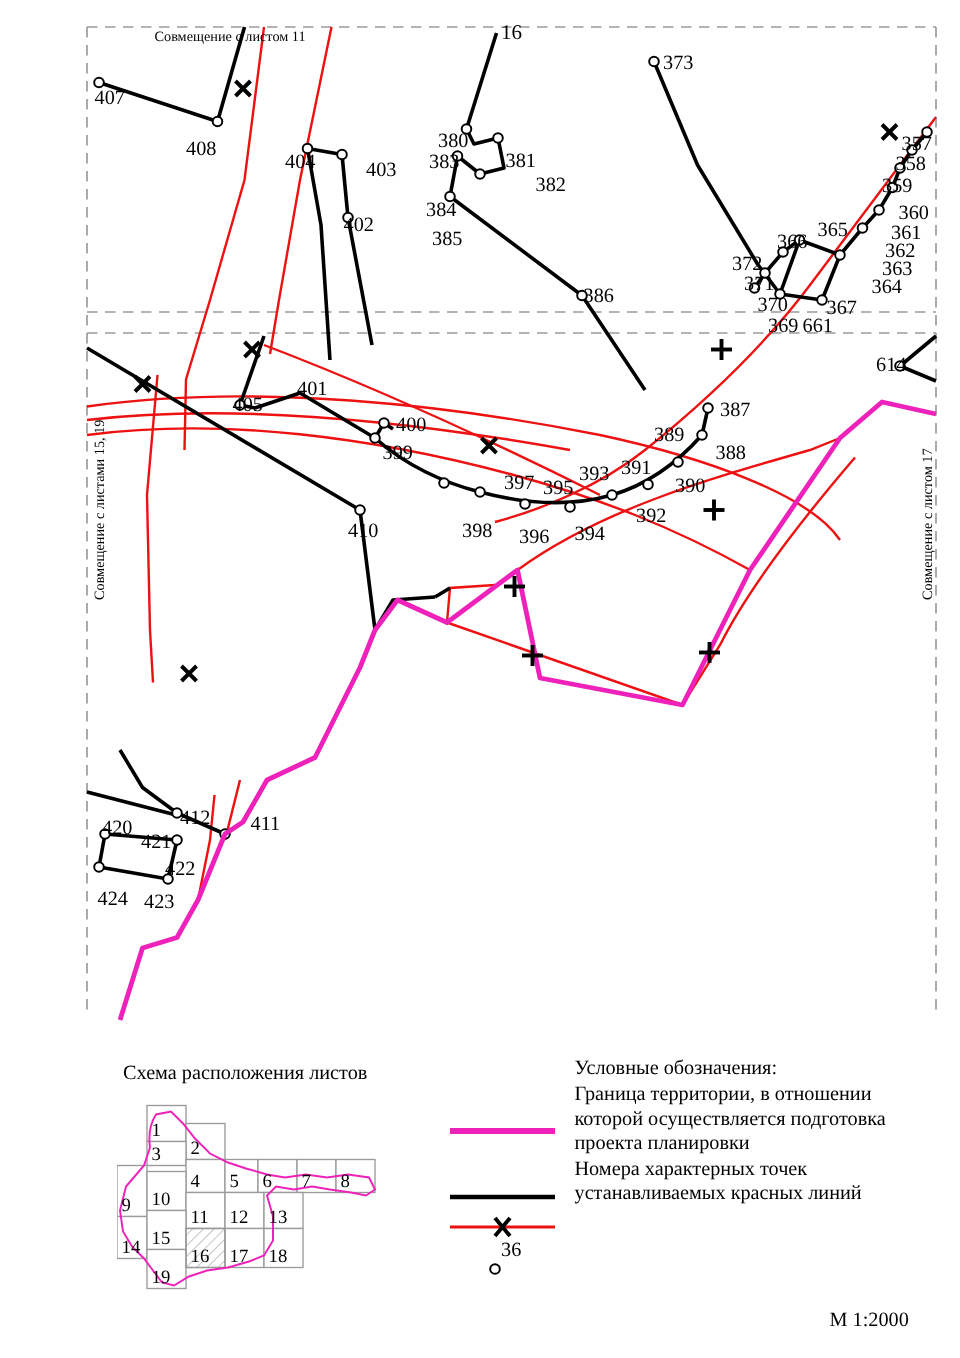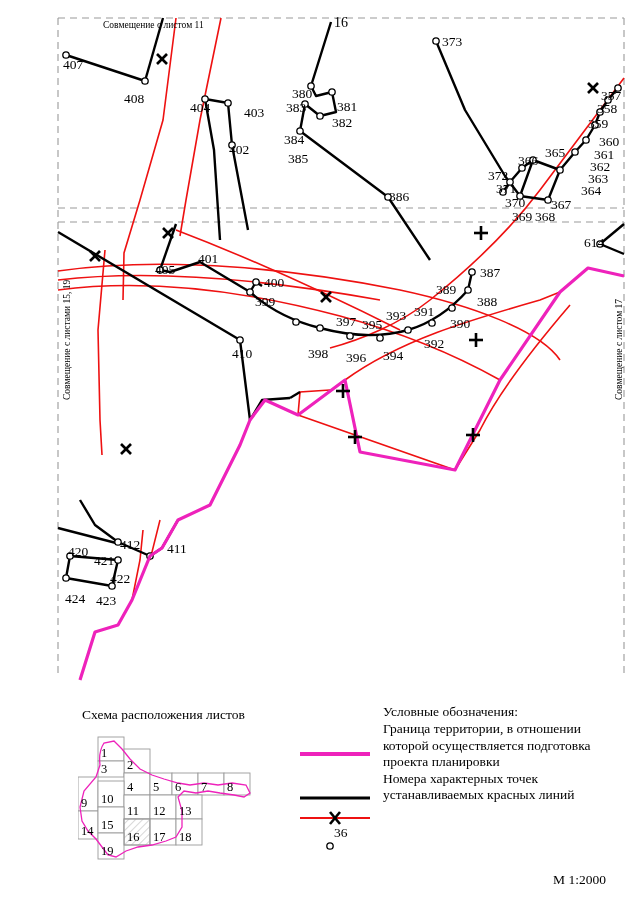--- a/index.html
+++ b/index.html
@@ -196,37 +196,37 @@
 
   <div id="point-labels">
       <div class="lbl" style="left: 63px; top: 58px;">407</div>
       <div class="lbl" style="left: 124px; top: 92px;">408</div>
       <div class="lbl" style="left: 190px; top: 101px;">404</div>
       <div class="lbl" style="left: 244px; top: 106px;">403</div>
       <div class="lbl" style="left: 229px; top: 143px;">402</div>
       <div class="lbl" style="left: 292px; top: 87px;">380</div>
       <div class="lbl" style="left: 286px; top: 101px;">383</div>
       <div class="lbl" style="left: 337px; top: 100px;">381</div>
-      <div class="lbl" style="left: 332px; top: 116px;">382</div>
+      <div class="lbl" style="left: 357px; top: 116px;">382</div>
       <div class="lbl" style="left: 284px; top: 133px;">384</div>
       <div class="lbl" style="left: 288px; top: 152px;">385</div>
       <div class="lbl" style="left: 389px; top: 190px;">386</div>
       <div class="lbl" style="left: 442px; top: 35px;">373</div>
       <div class="lbl" style="left: 601px; top: 89px;">357</div>
       <div class="lbl" style="left: 597px; top: 102px;">358</div>
       <div class="lbl" style="left: 588px; top: 117px;">359</div>
       <div class="lbl" style="left: 599px; top: 135px;">360</div>
       <div class="lbl" style="left: 594px; top: 148px;">361</div>
       <div class="lbl" style="left: 590px; top: 160px;">362</div>
       <div class="lbl" style="left: 588px; top: 172px;">363</div>
       <div class="lbl" style="left: 581px; top: 184px;">364</div>
       <div class="lbl" style="left: 545px; top: 146px;">365</div>
       <div class="lbl" style="left: 518px; top: 154px;">366</div>
       <div class="lbl" style="left: 551px; top: 198px;">367</div>
-      <div class="lbl" style="left: 535px; top: 210px;">368</div>
+      <div class="lbl" style="left: 535px; top: 210px;">661</div>
       <div class="lbl" style="left: 512px; top: 210px;">369</div>
       <div class="lbl" style="left: 505px; top: 196px;">370</div>
       <div class="lbl" style="left: 496px; top: 182px;">371</div>
       <div class="lbl" style="left: 488px; top: 169px;">372</div>
       <div class="lbl" style="left: 584px; top: 236px;">614</div>
       <div class="lbl" style="left: 480px; top: 266px;">387</div>
       <div class="lbl" style="left: 477px; top: 295px;">388</div>
       <div class="lbl" style="left: 436px; top: 283px;">389</div>
       <div class="lbl" style="left: 450px; top: 317px;">390</div>
       <div class="lbl" style="left: 414px; top: 305px;">391</div>

